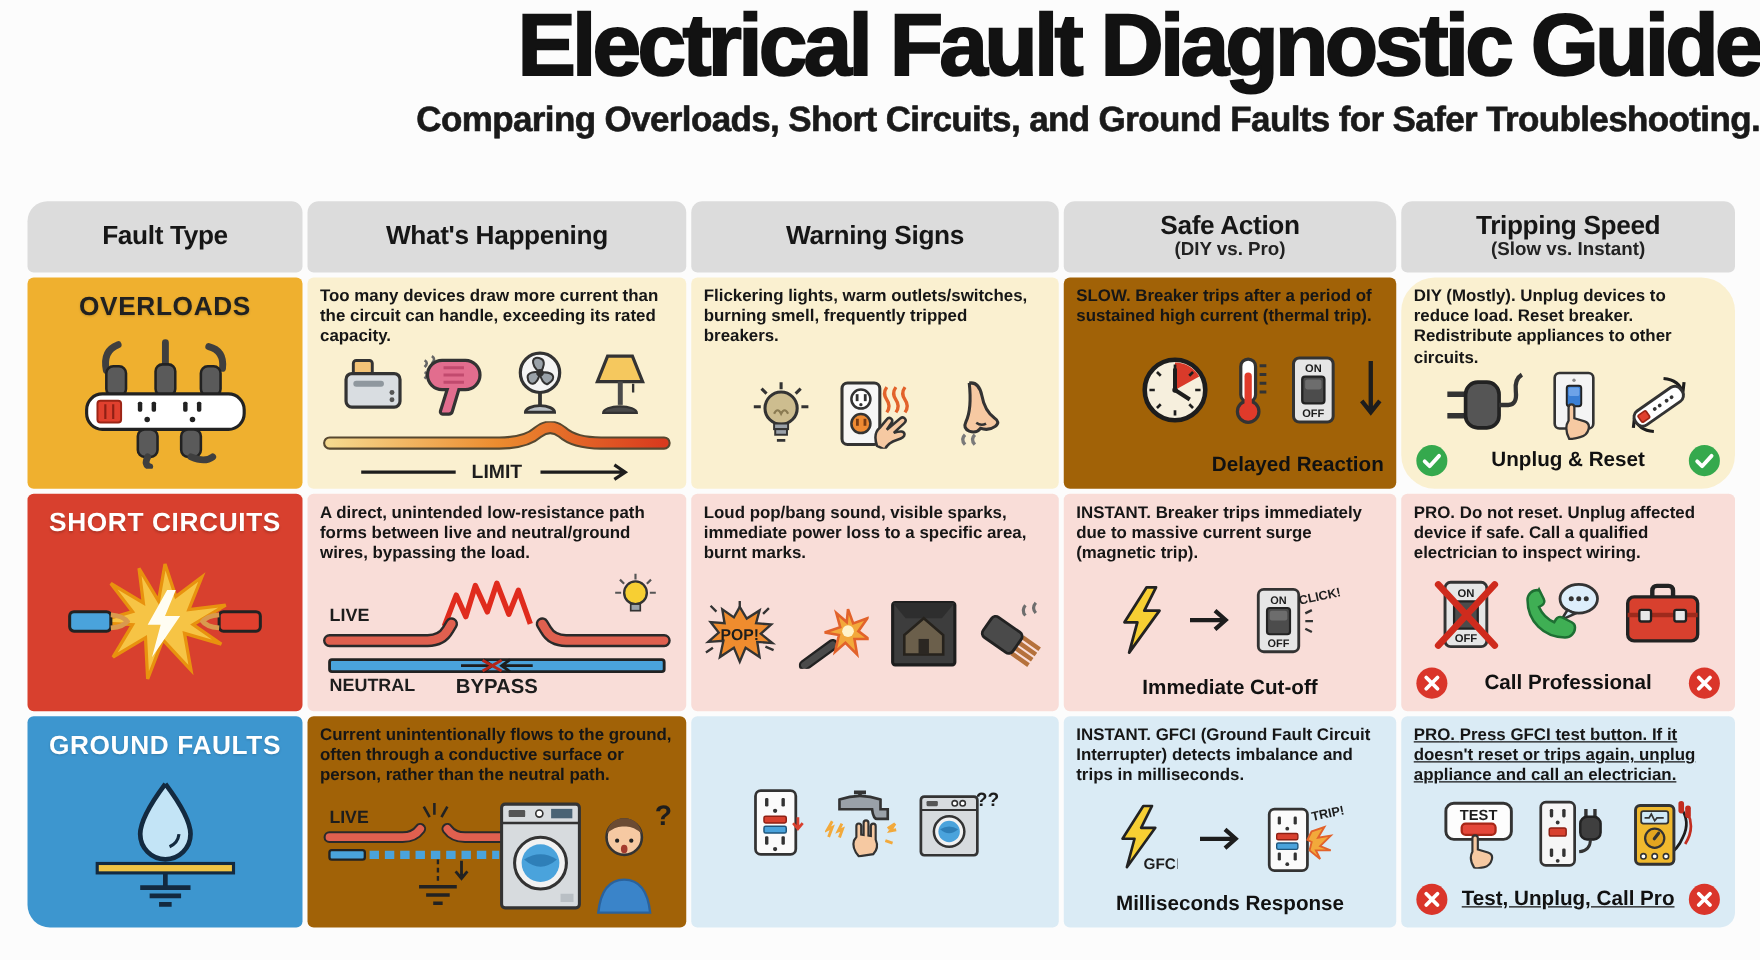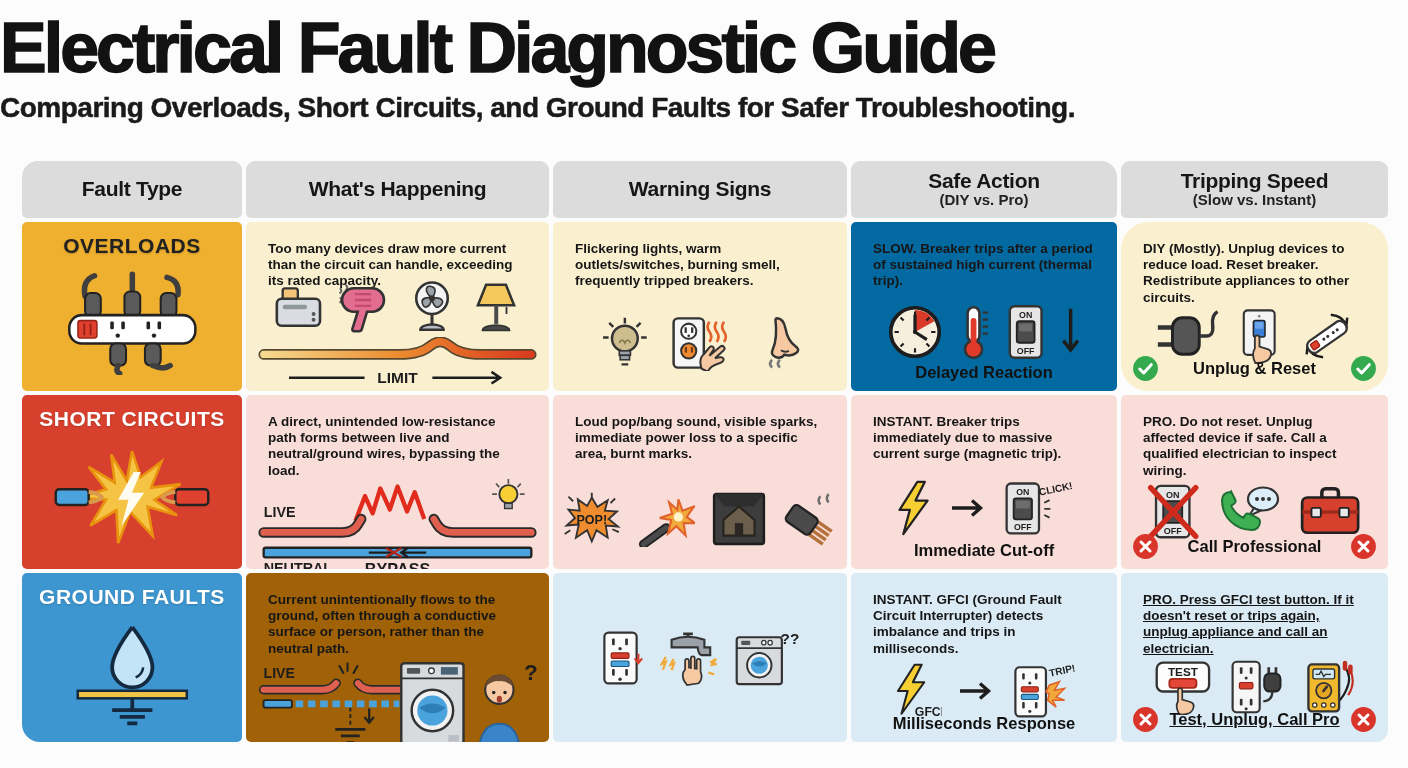--- a/index.html
+++ b/index.html
@@ -1,35 +1,35 @@
 <!DOCTYPE html>
 <html><head>
 <meta charset="utf-8">
 <style>
   html,body{margin:0;padding:0;}
   body{width:1408px;height:768px;background:#fcfcfc;font-family:"Liberation Sans",sans-serif;color:#141414;overflow:hidden;position:relative;}
-  .header-area{text-align:left;padding-top:12px;}
+  .header-area{text-align:right;padding-top:0;}
   .page-title{font-size:70px;font-weight:bold;letter-spacing:-3px;line-height:1.05;margin:0;color:#121212;-webkit-text-stroke:1.5px #121212;}
   .page-subtitle{font-size:28px;font-weight:bold;letter-spacing:-0.5px;margin:6px 0 0 0;color:#1a1a1a;-webkit-text-stroke:0.5px #1a1a1a;}
   .table{position:absolute;left:22px;top:161px;display:grid;grid-template-columns:220px 303px 294px 266px 267px;grid-template-rows:57px 169px 174px 169px;gap:4px;}
   .cell{border-radius:5px;box-sizing:border-box;overflow:hidden;}
   .hcell{background:#dcdcdc;display:flex;flex-direction:column;align-items:center;justify-content:center;border-radius:9px 9px 5px 5px;}
   .hcell.first{border-top-left-radius:16px;}
   .hcell.last{border-top-right-radius:16px;}
   .h-label{font-size:21px;font-weight:bold;color:#161616;letter-spacing:-0.3px;line-height:1.05;}
   .h-sub{font-size:15px;font-weight:bold;color:#222;line-height:1.1;}
   .h-sub:empty{display:none;}
   .fault{display:flex;flex-direction:column;align-items:center;padding-top:12px;gap:4px;}
   .fault-label{font-size:21px;font-weight:bold;letter-spacing:0.5px;text-shadow:0 1px 2px rgba(0,0,0,0.18);}
   .fault-art{flex:1;min-height:0;display:flex;align-items:center;justify-content:center;padding-bottom:8px;}
   .fault-art svg{height:104px;width:auto;display:block;}
   .rbl{border-bottom-left-radius:18px;}
   .rbr{border-bottom-right-radius:12px;}
   .content{padding:7px 10px 6px 10px;display:flex;flex-direction:column;}
-  .desc{margin:12px;font-size:13.5px;font-weight:bold;line-height:1.2;color:#161616;}
+  .desc{margin:0;font-size:13.5px;font-weight:bold;line-height:1.2;color:#161616;}
   .lead:empty{display:none;}
   .art{flex:1;min-height:0;display:flex;align-items:center;justify-content:center;}
   .art-col{flex-direction:column;justify-content:flex-end;gap:2px;}
   .icon-row{display:flex;align-items:center;justify-content:center;gap:16px;width:100%;}
   .icon-row .icon{display:flex;align-items:center;}
   .icon-row .icon svg{height:56px;width:auto;display:block;}
   .cap{font-size:16.5px;font-weight:bold;text-align:center;color:#111;}
   .cap-center{padding-bottom:3px;}
   .cap-row{display:flex;align-items:center;justify-content:space-between;padding:0 1px 3px 1px;}
   .badge svg{height:27px;width:27px;display:block;}
@@ -190,21 +190,21 @@
             <svg viewBox="0 0 44 50">
               <path d="M20 3 q7 -1 9 9 q2 11 9 16 q4.5 3 .6 6 q-4.6 3.4 -10.6 1.4 q-3 4 -8 2 q-4.6 -2 -2.4 -6.6 q4.4 -9 2.4 -27.8" fill="#f6c9a2" stroke="#333" stroke-width="2.2"></path>
               <path d="M25 31.5 q3.5 2.5 7 .5" stroke="#333" stroke-width="1.8" fill="none"></path>
               <path d="M17 40 q-3.4 3.4 0 7 M24 40 q-3.4 3.4 0 7" stroke="#7a7a7a" stroke-width="2.4" fill="none"></path>
             </svg>
           </span>
         </div>
       </div>
   </div>
 
-  <div class="cell content" style="background: #0369a1;">
+  <div class="cell content" style="background: #a16207; align-items: flex-end;">
     <p class="desc"><span class="lead">SLOW.</span> <span>Breaker trips after a period of sustained high current (thermal trip).</span></p>
     <div class="art">
         <div class="icon-row tight">
           <span class="icon">
             <svg viewBox="0 0 52 52">
               <circle cx="26" cy="26" r="22.5" fill="#f6efdd" stroke="#1d1d1d" stroke-width="3.4"></circle>
               <path d="M26 26 L26 5.5 A20.5 20.5 0 0 1 44 16 z" fill="#d93a2a"></path>
               <g stroke="#1d1d1d" stroke-width="2">
                 <path d="M26 7 v4 M26 41 v4 M7 26 h4 M41 26 h4 M12.6 12.6 l2.8 2.8 M36.6 36.6 l2.8 2.8 M12.6 39.4 l2.8 -2.8 M36.6 15.4 l2.8 -2.8"></path>
               </g>

